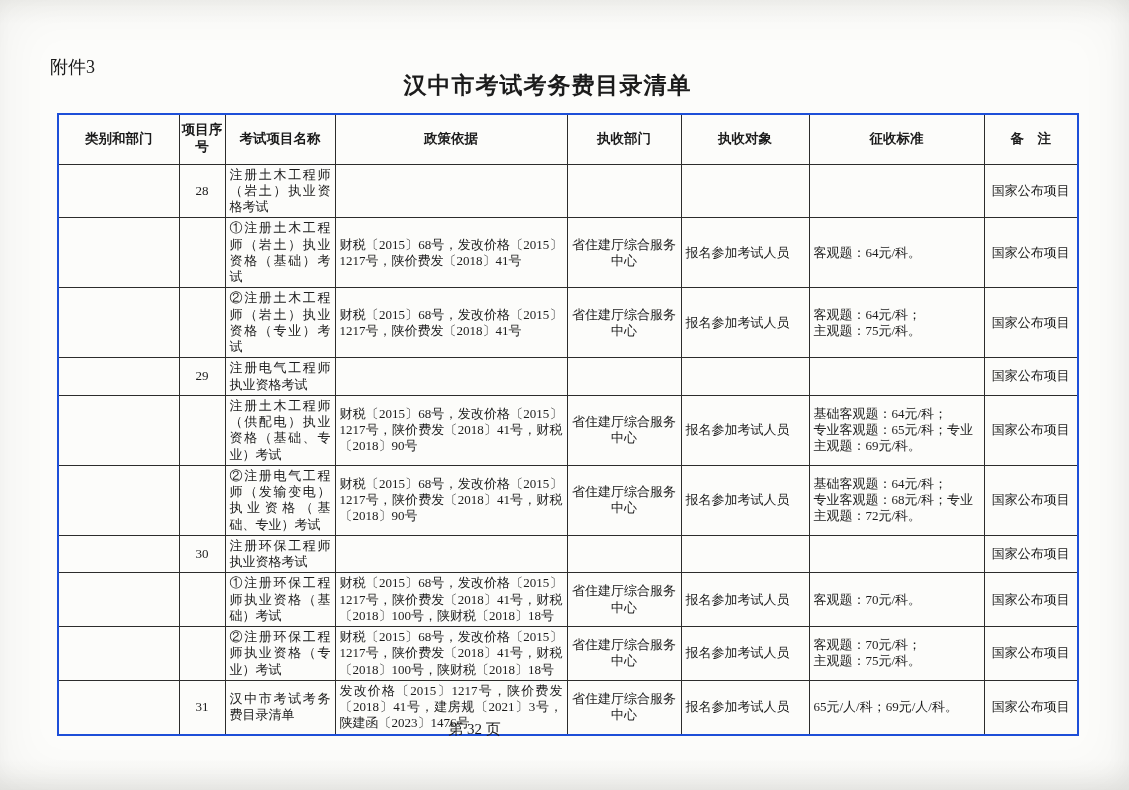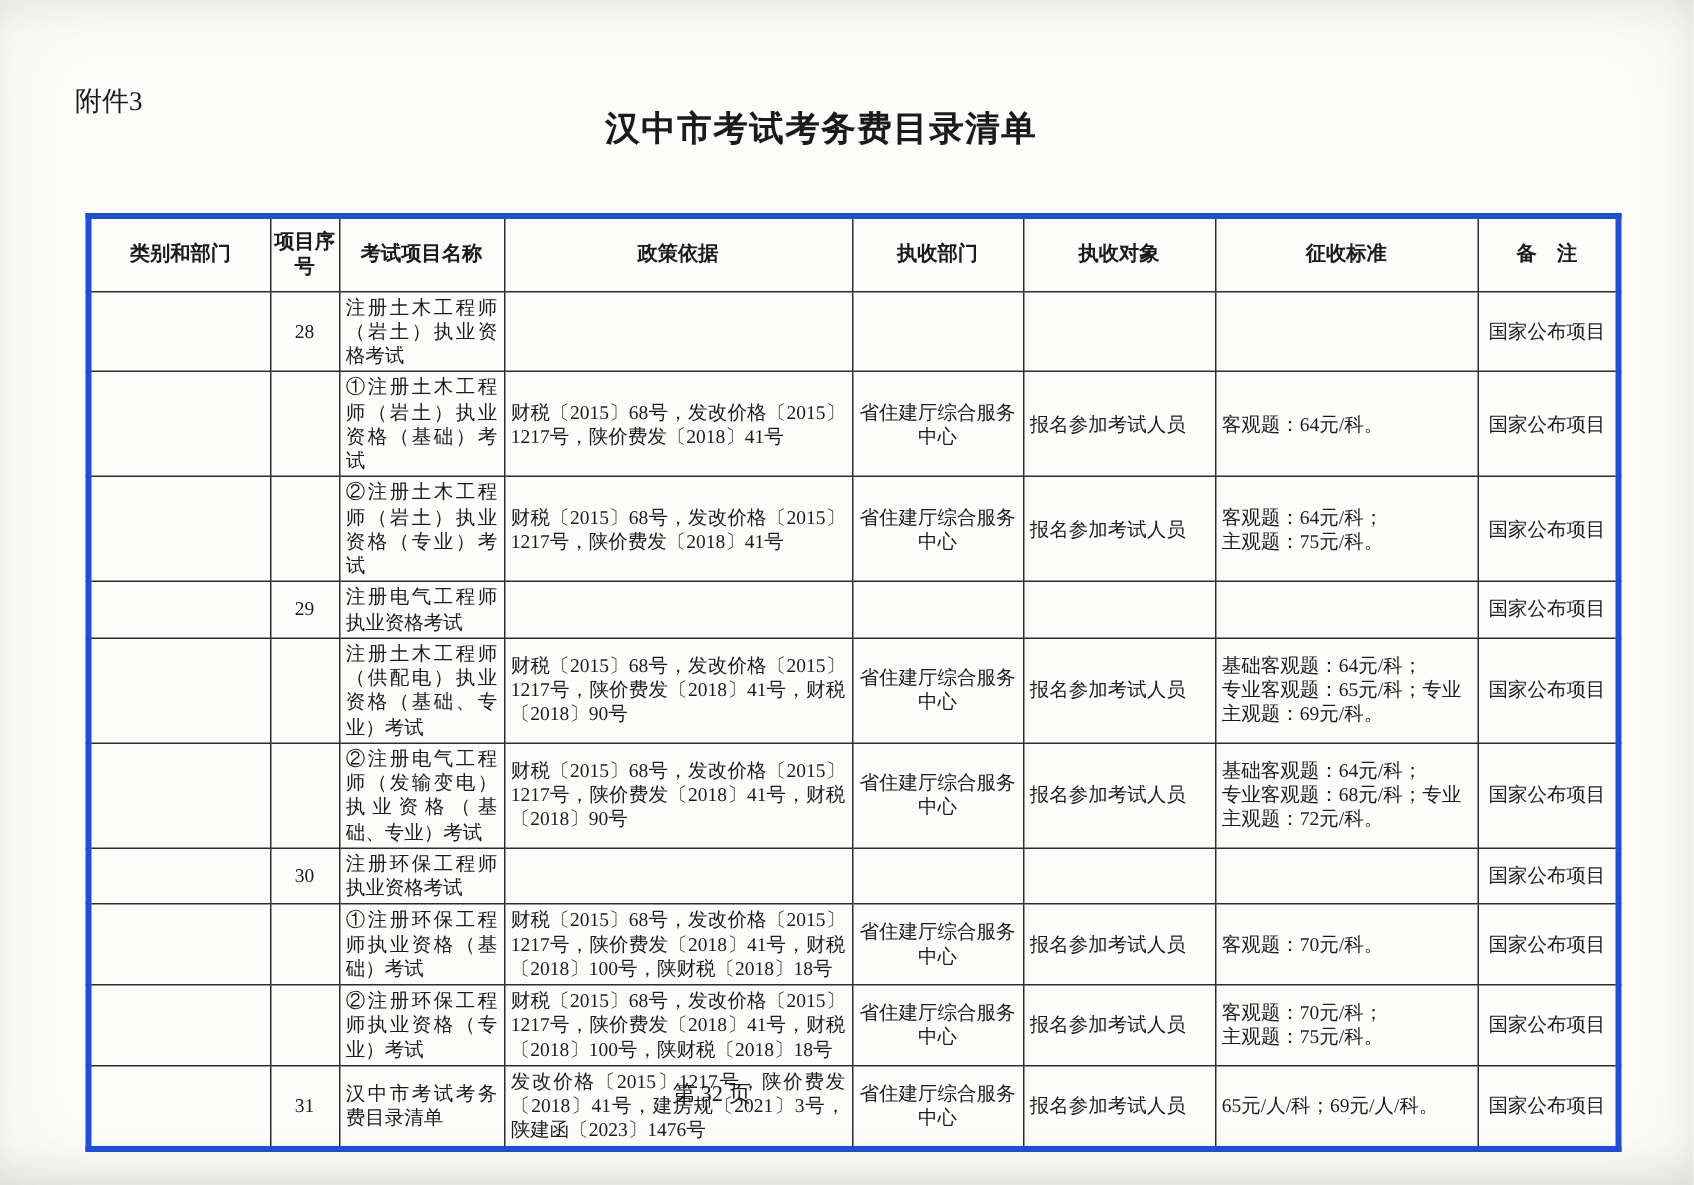--- a/index.html
+++ b/index.html
@@ -39,22 +39,21 @@
   }
   table.fee-table {
     position: absolute;
     left: 57px;
     top: 113px;
     width: 1020px;
     border-collapse: collapse;
     table-layout: fixed;
     font-size: 13px;
     line-height: 1.25;
-    border: 4px solid #1d4ed8;
-    margin-top: 29px;
+    border: 2px solid #1d4ed8;
   }
   .fee-table th, .fee-table td {
     border: 1px solid #2c2c2c;
     padding: 2px 4px;
     vertical-align: middle;
     overflow: hidden;
     word-break: break-all;
   }
   .fee-table th {
     font-weight: bold;

